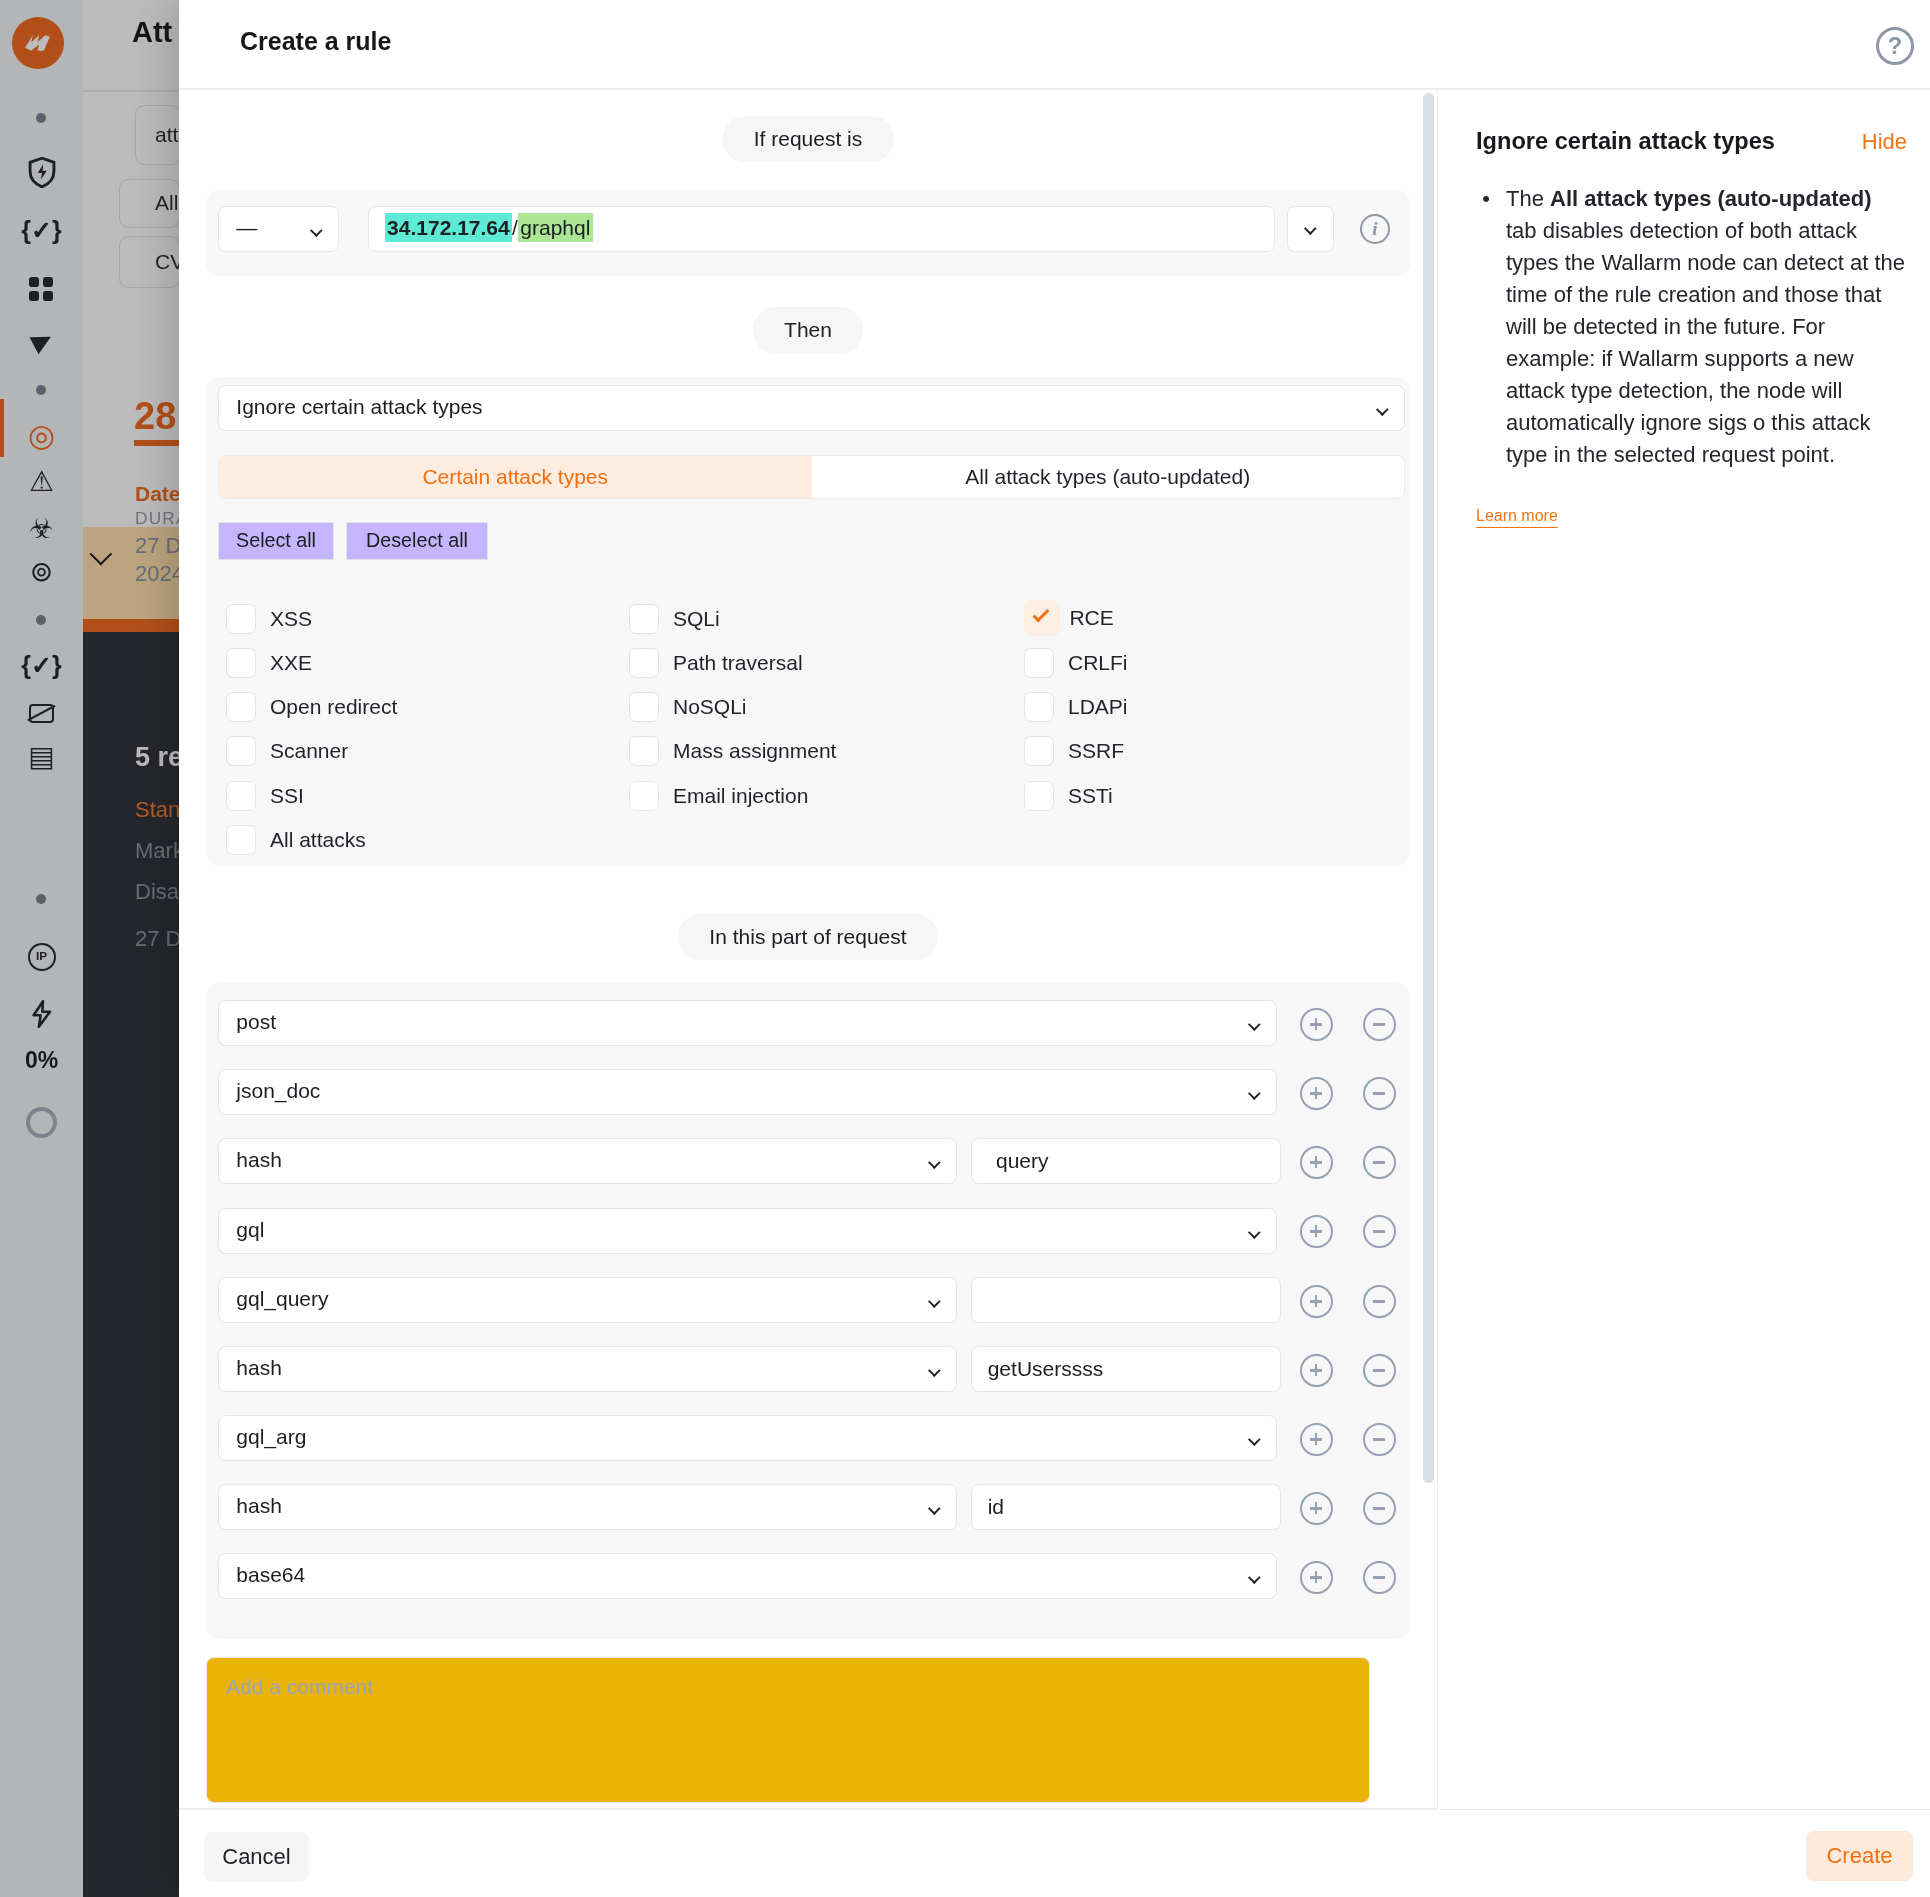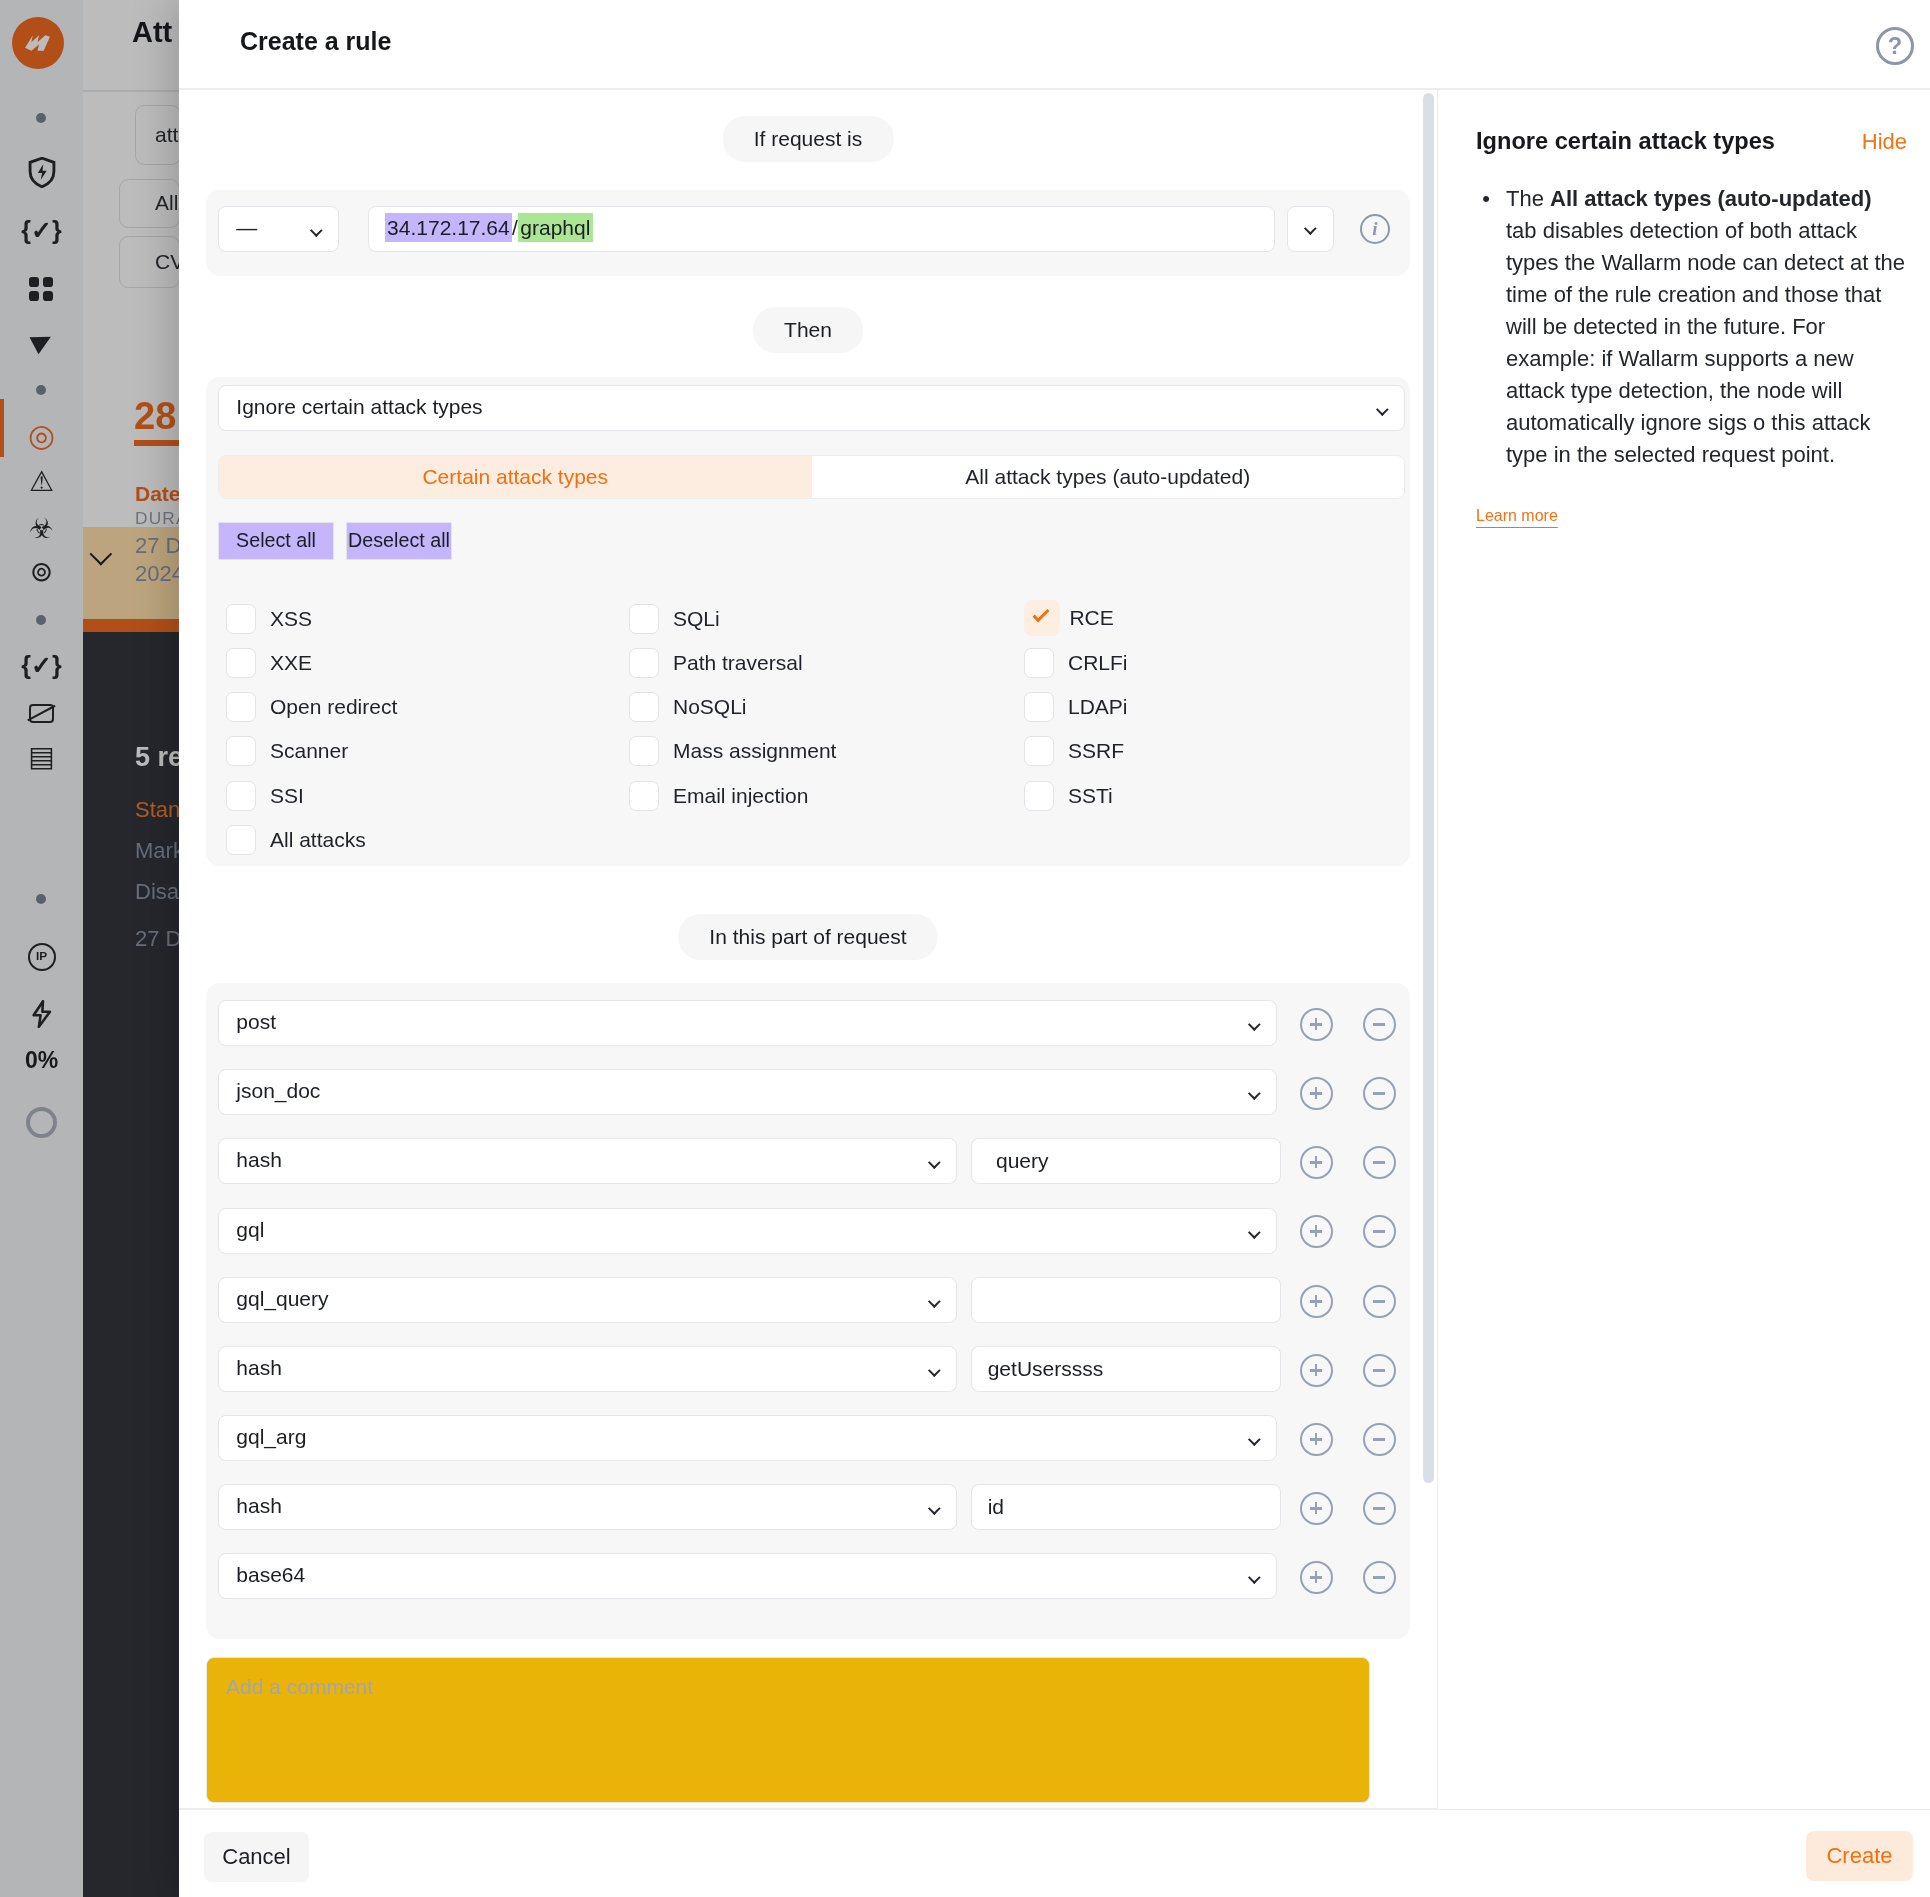--- a/index.html
+++ b/index.html
@@ -48,21 +48,21 @@
 
   .pill { position:absolute; left:629px; transform:translateX(-50%); height:46px; line-height:46px; padding:0 31px; background:#f6f6f7; border-radius:22px; font-size:21px; color:#1b1e22; white-space:nowrap; }
 
   .group { position:absolute; left:27px; width:1204px; background:#f7f7f8; border-radius:14px; }
 
   .sel { position:absolute; background:#fff; border:1.6px solid #e4e5e9; border-radius:7.9px; height:46px; line-height:42px; font-size:21px; color:#1b1e22; padding-left:17.3px; }
   .sel .chev { position:absolute; right:17.3px; top:19px; }
   .chev { width:8.6px; height:8.6px; border-right:2.4px solid #23262b; border-bottom:2.4px solid #23262b; transform:rotate(45deg); display:inline-block; }
   .tinput { position:absolute; background:#fff; border:1.6px solid #e4e5e9; border-radius:7.9px; height:46px; font-size:21px; color:#1b1e22; padding:0 15.7px; font-family:"Liberation Sans",sans-serif; }
 
-  .hl-ip { background:#c4b5fd; padding:3.1px 2.4px; }
+  .hl-ip { background:#5eead4; padding:3.1px 2.4px;font-weight:bold; }
   .hl-path { background:#abe694; padding:3.1px 2.4px; }
 
   .sqbtn { position:absolute; width:47px; height:46px; background:#fff; border:1.6px solid #e4e5e9; border-radius:7.9px; }
   .sqbtn .chev { position:absolute; left:18px; top:17.3px; }
   .info-i { position:absolute; width:30px; height:30px; border:2.8px solid #8d97a8; border-radius:50%; color:#8d97a8; font-size:19px; font-style:italic; font-weight:bold; text-align:center; line-height:25px; font-family:"Liberation Serif",serif; }
 
   .tabs { position:absolute; left:39px; top:455px; width:1187px; height:44px; border:1.6px solid #eceded; border-radius:7.9px; background:#fff; overflow:hidden; display:flex; }
   .tab { flex:1; text-align:center; line-height:41px; font-size:21px; }
   .tab.active { background:#fdece0; color:#f2700f; }
   .tab.idle { color:#1f2329; }
@@ -190,21 +190,21 @@
 
   <div class="group" style="top:377px;height:489px"></div>
   <div class="sel" style="left:39px;top:385px;width:1187px"><span>Ignore certain attack types</span><span class="chev"></span></div>
 
   <div class="tabs">
     <div class="tab active">Certain attack types</div>
     <div class="tab idle">All attack types (auto-updated)</div>
   </div>
 
   <div class="mini-btn" style="left:39px;width:116px">Select all</div>
-  <div class="mini-btn" style="left:167px;width:106px">Deselect all</div>
+  <div class="mini-btn" style="left:167px;width:142px">Deselect all</div>
 
   <div class="atk" style="left:47px;top:601px">
       <span class="cb"></span>
       <span class="albl">XSS</span>
     </div>
   <div class="atk" style="left:47px;top:645px">
       <span class="cb"></span>
       <span class="albl">XXE</span>
     </div>
   <div class="atk" style="left:47px;top:689px">

